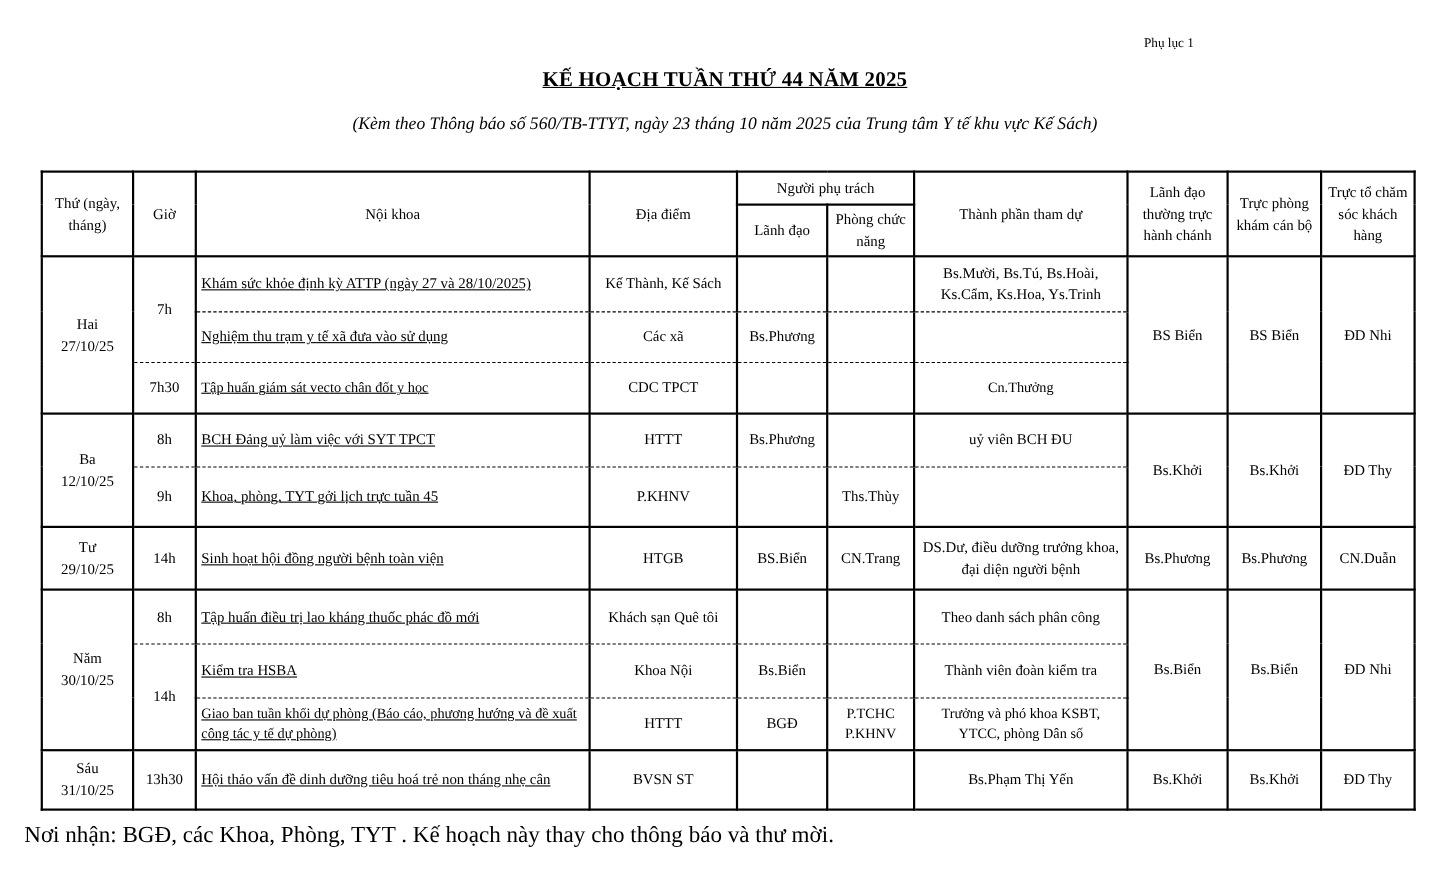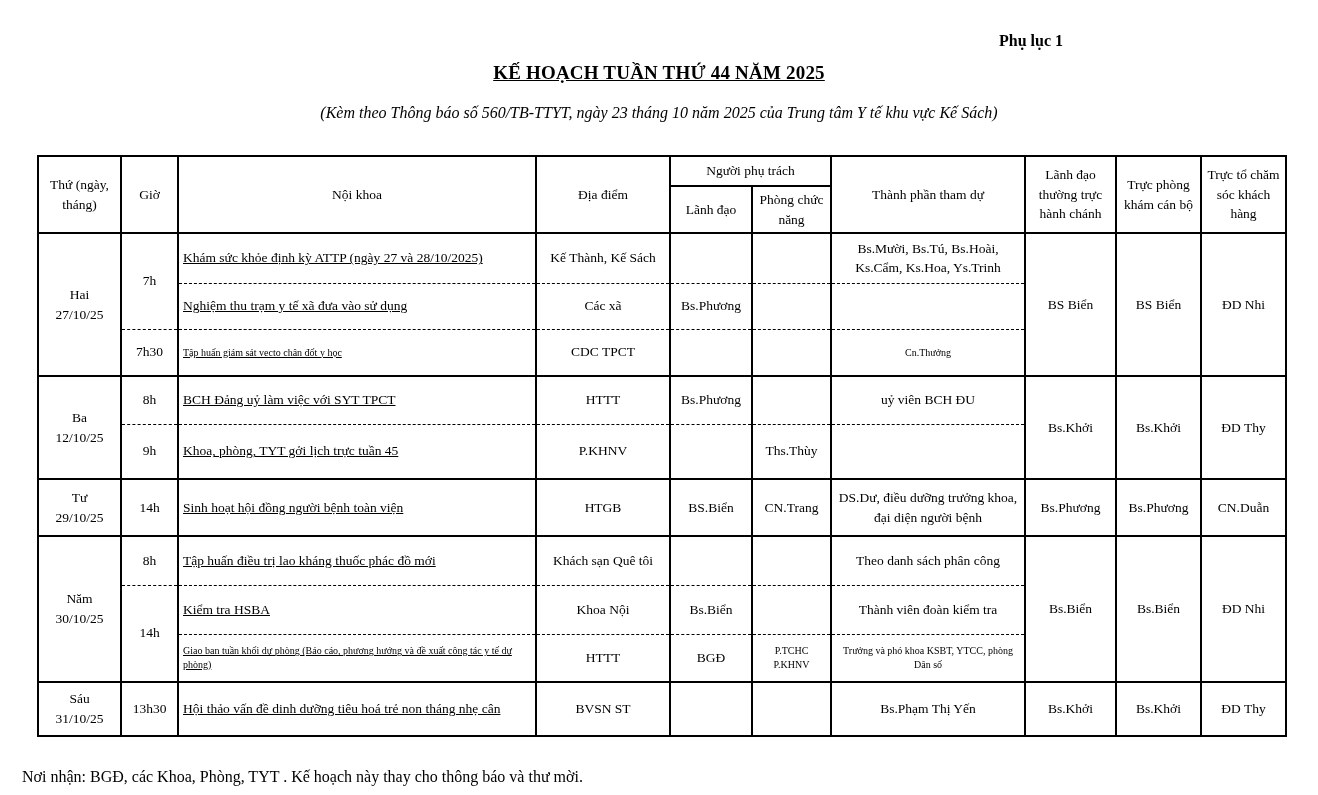--- a/index.html
+++ b/index.html
@@ -1,30 +1,30 @@
 <!DOCTYPE html>
 <html><head>
 <meta charset="utf-8">
 <style>
   html,body{margin:0;padding:0;background:#fff;}
   body{width:1318px;height:795px;font-family:"Liberation Serif","DejaVu Serif",serif;color:#000;position:relative;}
   .page{position:relative;width:1318px;height:795px;}
-  .appendix{position:absolute;top:32px;left:999px;font-weight:bold;font-size:16px;}
+  .appendix{position:absolute;top:32px;left:1040px;font-weight:normal;font-size:12px;}
   .title{position:absolute;top:62px;left:0;width:1318px;text-align:center;font-weight:bold;font-size:19px;letter-spacing:.2px;text-decoration:underline;}
   .subtitle{position:absolute;top:104px;left:0;width:1318px;text-align:center;font-style:italic;font-size:16px;}
   table{position:absolute;top:155px;left:37px;width:1248px;border-collapse:collapse;table-layout:fixed;}
   th,td{border:2px solid #000;padding:2px 4px;font-size:13.5px;text-align:center;vertical-align:middle;line-height:1.45;overflow:hidden;}
   th{font-weight:normal;}
   td.content{text-align:left;text-decoration:underline;}
-  td.small,th.small{font-size:10px;line-height:1.35;}
+  td.small,th.small{font-size:13px;line-height:1.35;}
   .pre{white-space:pre-line;}
   .dash-b{border-bottom:1.5px dashed #000;}
   .dash-t{border-top:1.5px dashed #000;}
   .day-name,.day-date{display:block;}
-  .footer{position:absolute;top:746px;left:22px;font-size:16px;margin-top:22px;}
+  .footer{position:absolute;top:746px;left:22px;font-size:21px;}
 </style>
 </head>
 <body>
 
 <div class="page">
 
   <div class="appendix">Phụ lục 1</div>
   <div class="title">KẾ HOẠCH TUẦN THỨ 44 NĂM 2025</div>
   <div class="subtitle">(Kèm theo Thông báo số 560/TB-TTYT, ngày 23 tháng 10 năm 2025 của Trung tâm Y tế khu vực Kế Sách)</div>
 

